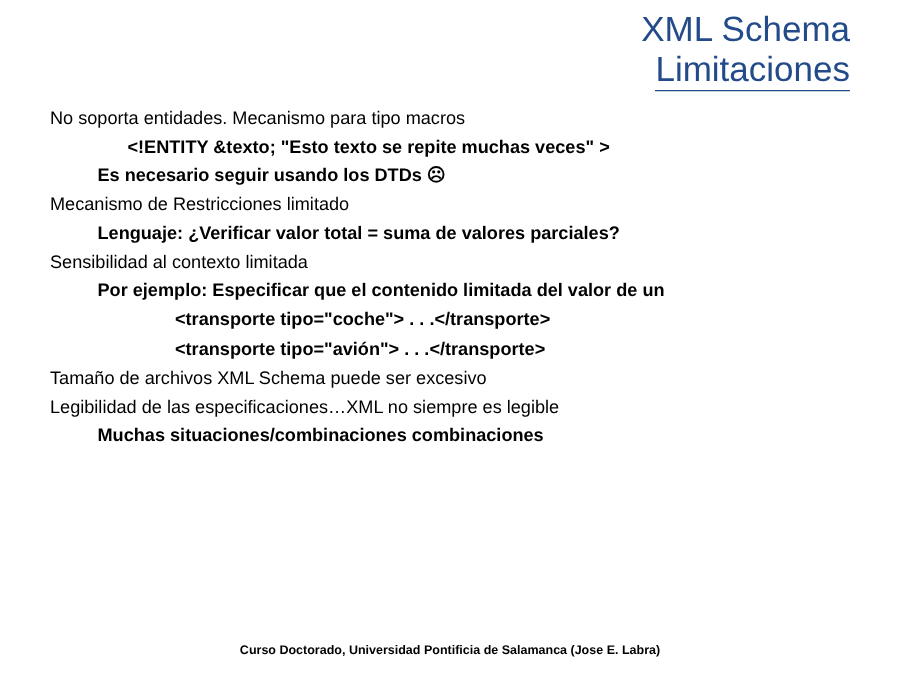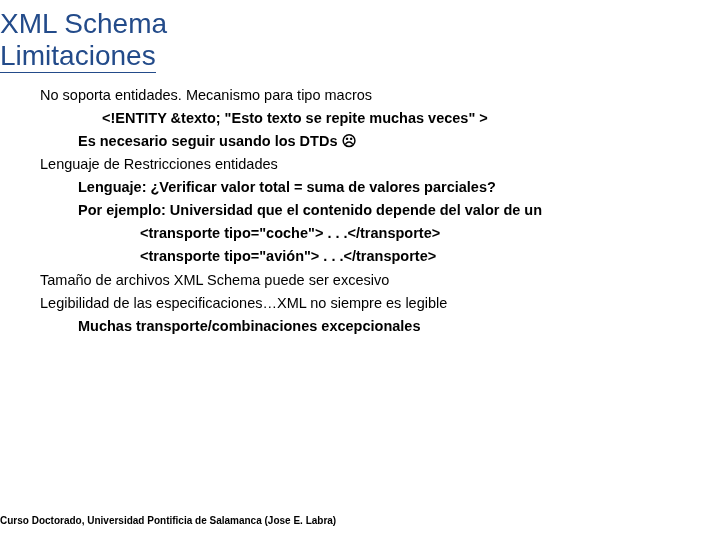--- a/index.html
+++ b/index.html
@@ -6,20 +6,21 @@
     margin: 0;
     padding: 0;
     width: 720px;
     height: 540px;
     background: #ffffff;
     font-family: Arial, Helvetica, sans-serif;
     position: relative;
     overflow: hidden;
   }
   .title-block {
+    text-align: right;
     padding: 8px 40px 0 0;
     color: #234b8a;
     font-family: "Trebuchet MS", "Lucida Sans", sans-serif;
   }
   .title-line {
     font-size: 28px;
     line-height: 1.15;
   }
   .title-underline {
     border-bottom: 1px solid #234b8a;
@@ -36,40 +37,42 @@
   .ind1 { margin: 2px 0 2px 62px; }
   .ind2 { margin: 2px 0 2px 38px; }
   .ind3 { margin: 2px 0 2px 60px; }
   .ind4 { margin: 2px 0 2px 100px; }
   .bold { font-weight: bold; }
   .footer {
     position: absolute;
     bottom: 14px;
     left: 0;
     width: 100%;
+    text-align: center;
     font-size: 10px;
     color: #000;
     font-weight: bold;
   }
 </style>
 </head>
 <body>
 
 <div class="title-block">
   <div class="title-line">XML Schema</div>
   <div class="title-line"><span class="title-underline">Limitaciones</span></div>
 </div>
 
 <div class="content">
   <div class="p0">No soporta entidades. Mecanismo para tipo macros</div>
   <div class="ind1 bold">&lt;!ENTITY &amp;texto;  "Esto texto se repite muchas veces" &gt;</div>
   <div class="ind2 bold">Es necesario seguir usando los DTDs  ☹</div>
-  <div class="p0">Lenguaje de Restricciones entidades</div>
+  <div class="p0">Mecanismo de Restricciones limitado</div>
   <div class="ind2 bold">Lenguaje: ¿Verificar valor total = suma de valores parciales?</div>
-  <div class="ind2 bold">Por ejemplo: Universidad que el contenido depende del valor de un</div>
+  <div class="p0">Sensibilidad al contexto limitada</div>
+  <div class="ind2 bold">Por ejemplo: Especificar que el contenido limitada del valor de un</div>
   <div class="ind4 bold">&lt;transporte tipo="coche"&gt; . . .&lt;/transporte&gt;</div>
   <div class="ind4 bold">&lt;transporte tipo="avión"&gt; . . .&lt;/transporte&gt;</div>
   <div class="p0">Tamaño de archivos XML Schema puede ser excesivo</div>
   <div class="p0">Legibilidad de las especificaciones…XML no siempre es legible</div>
-  <div class="ind2 bold">Muchas transporte/combinaciones excepcionales</div>
+  <div class="ind2 bold">Muchas situaciones/combinaciones combinaciones</div>
 </div>
 
 <div class="footer">Curso Doctorado, Universidad Pontificia de Salamanca (Jose E. Labra)</div>
 
 </body></html>

